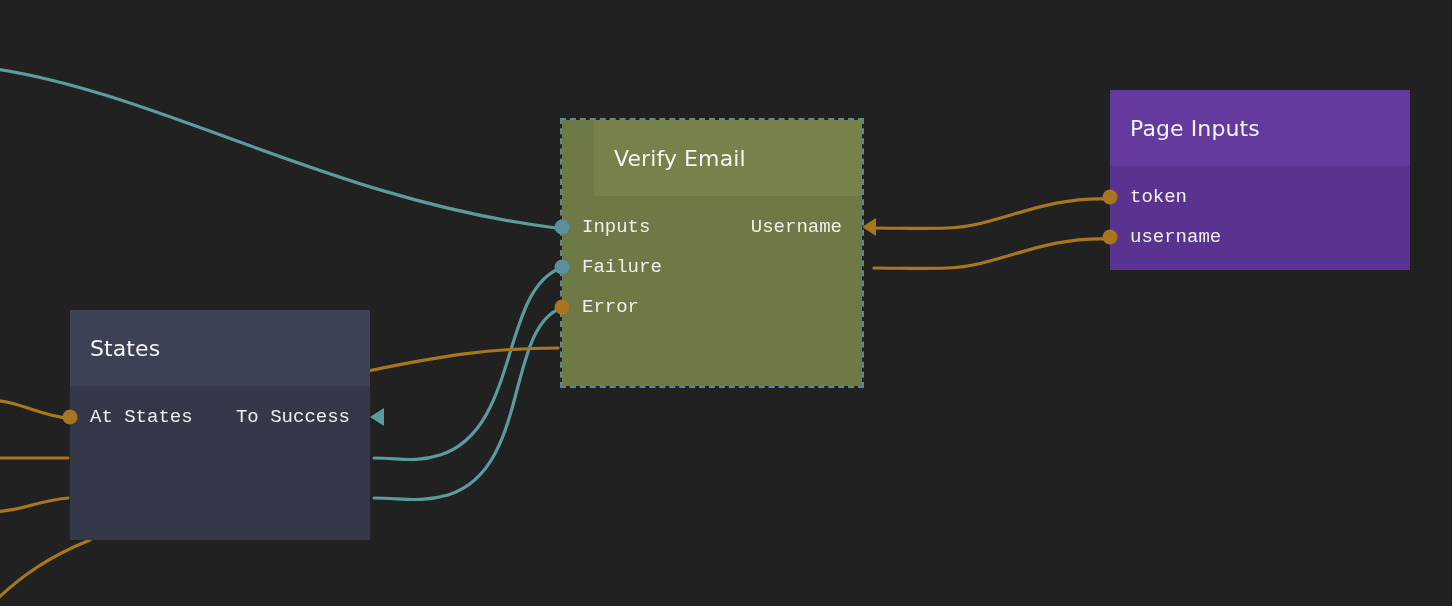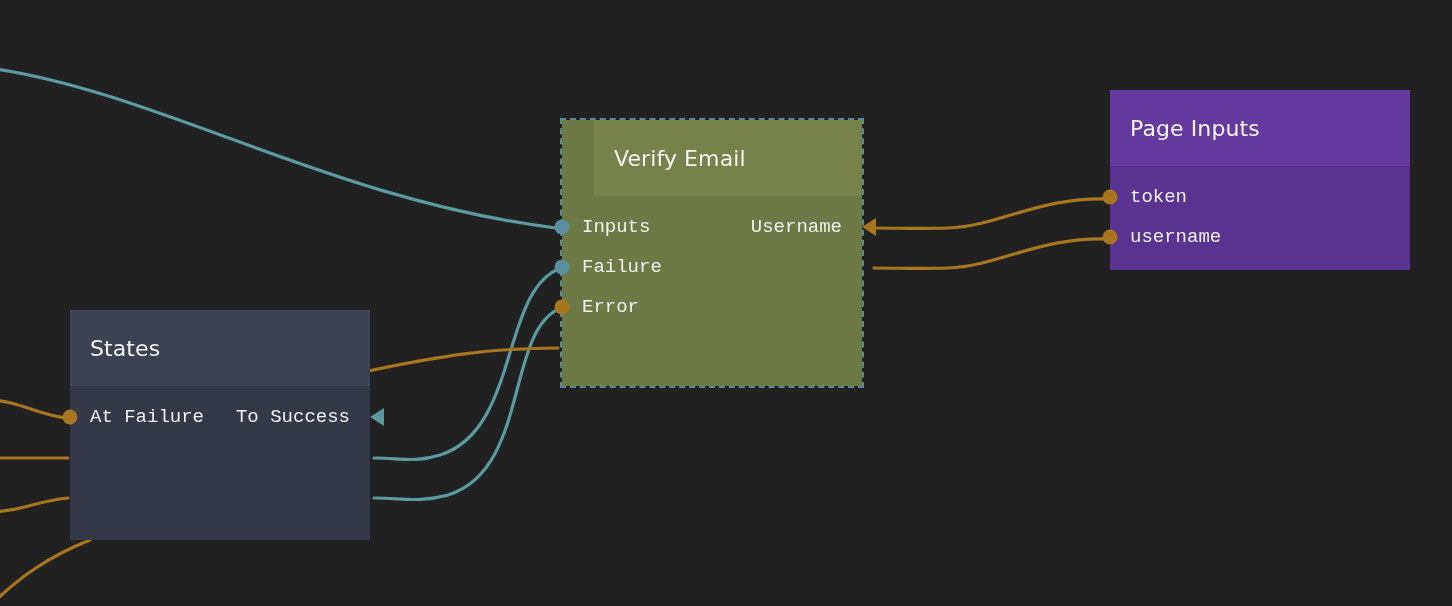--- a/index.html
+++ b/index.html
@@ -199,21 +199,21 @@
 
   <div class="node" id="node-states">
     <div class="node-header">
       <span>States</span>
     </div>
     <div class="node-body">
 
 
       <div class="port-row">
         <span class="port-dot left orange"></span>
-        <span class="port-label in">At Failure</span>
+        <span class="port-label in">At States</span>
         <span class="spacer"></span>
         <span class="port-label out">To Success</span>
         <span class="port-arrow teal-left"></span>
       </div>
 
 
     </div>
   </div>
 
   <div class="node" id="node-page-inputs">

